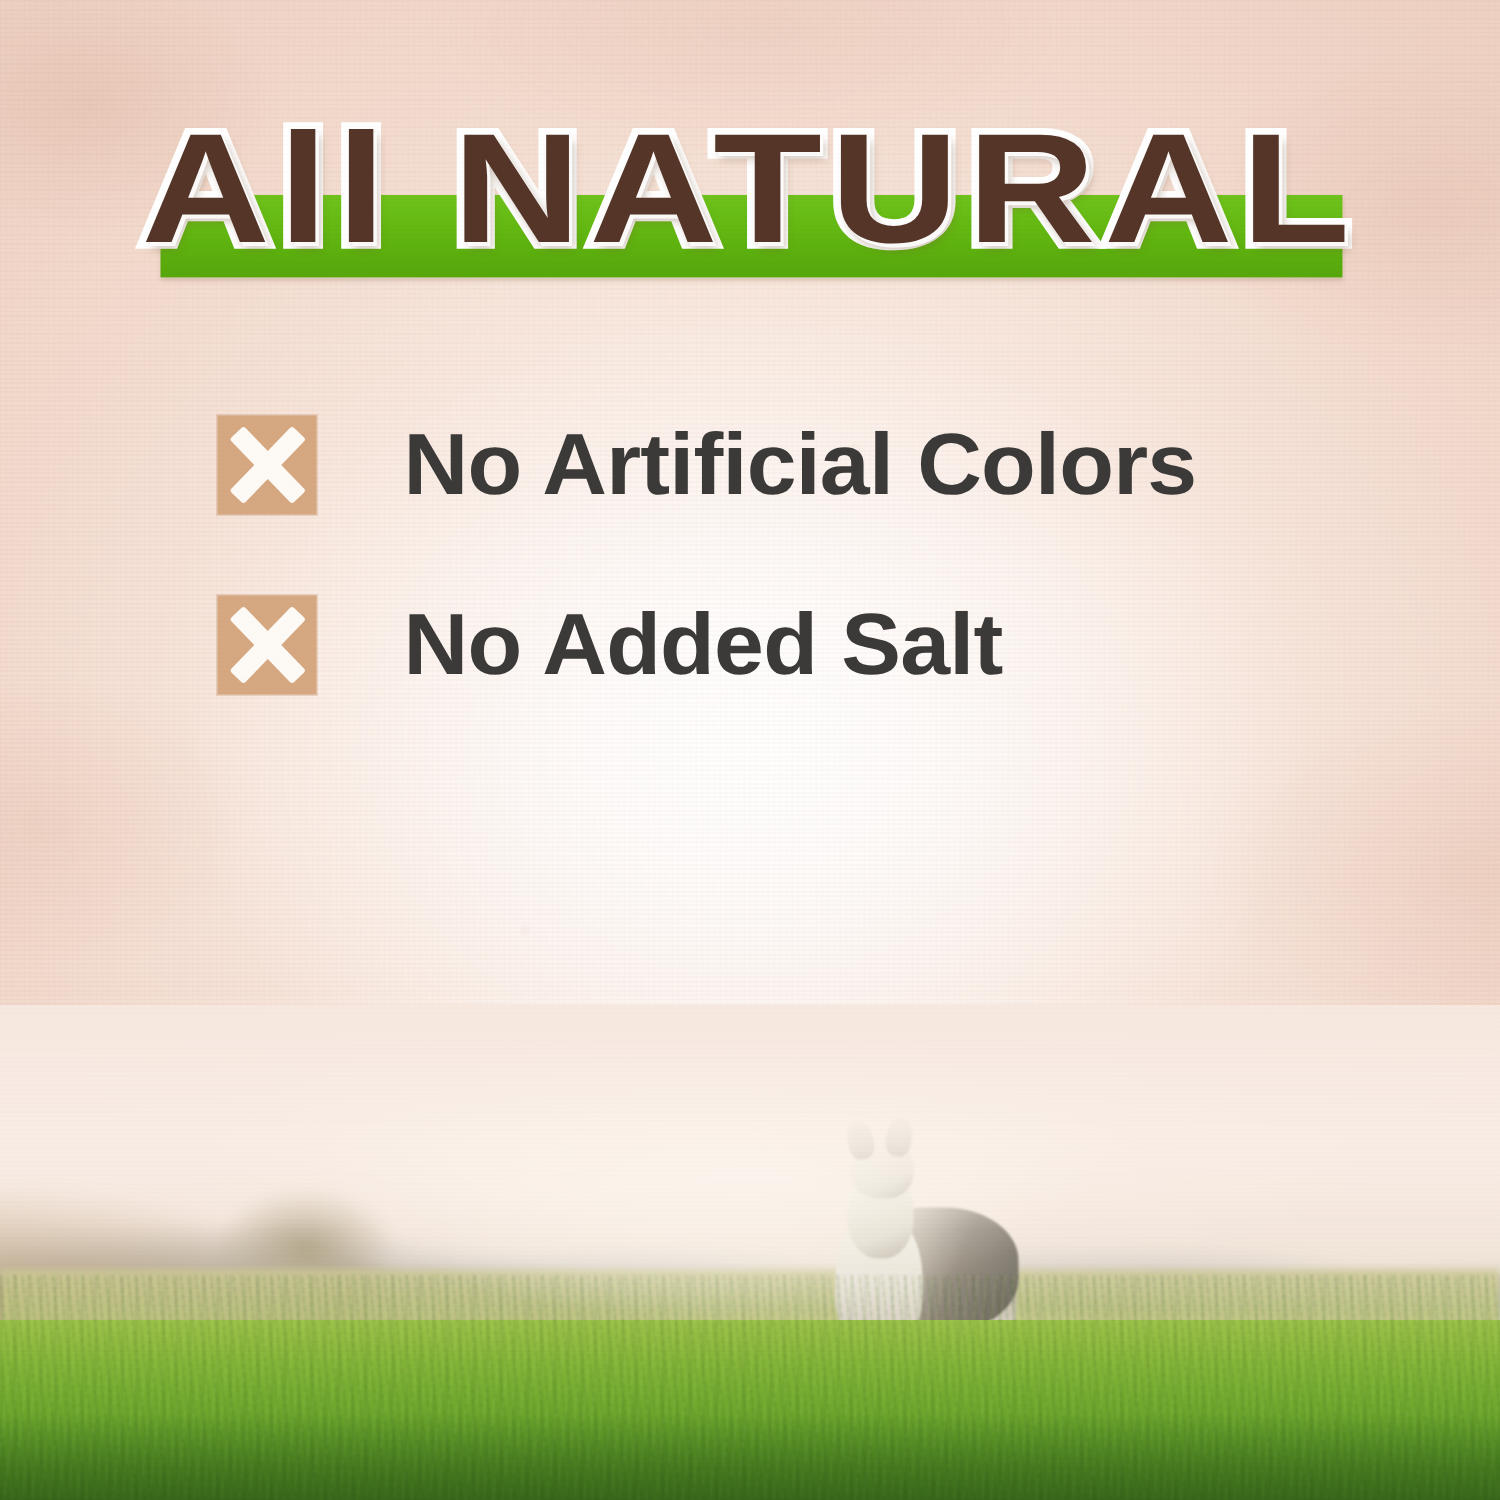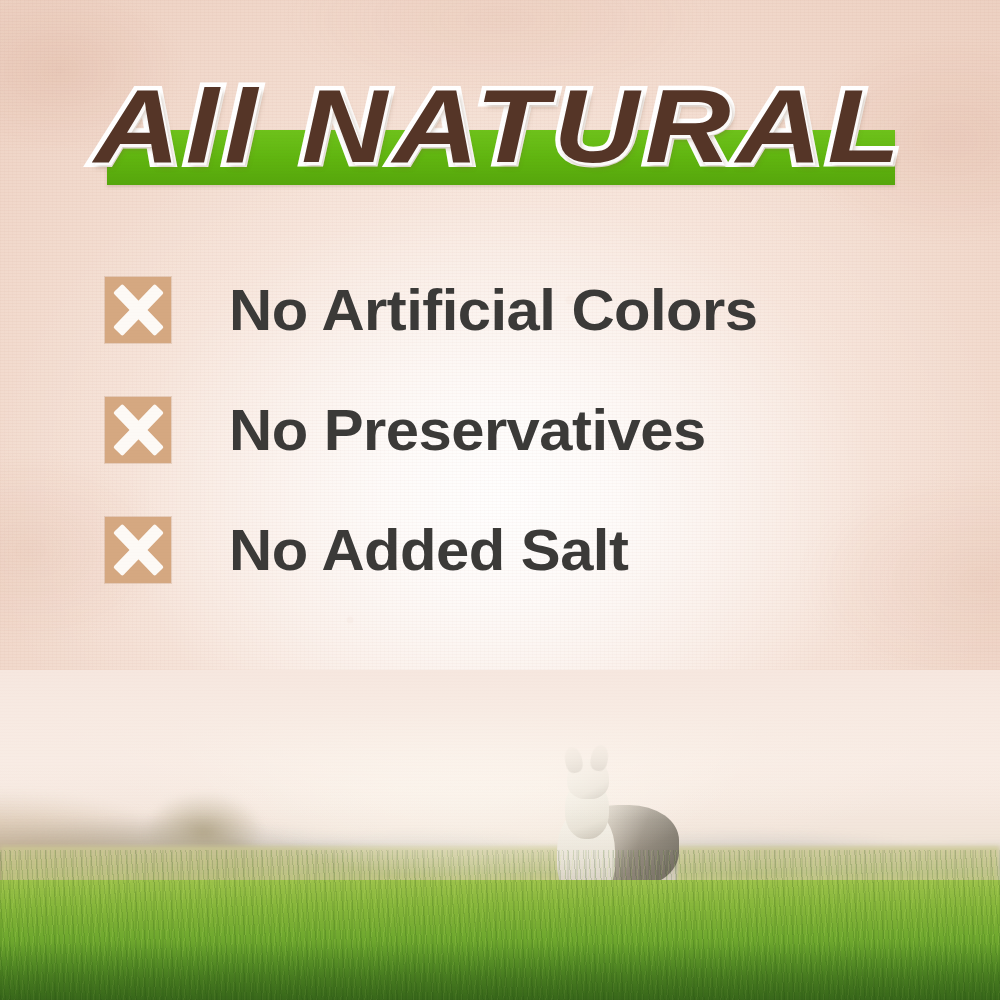--- a/index.html
+++ b/index.html
@@ -60,21 +60,20 @@
       radial-gradient(ellipse 260px 160px at 98% 58%,  rgba(215,170,145,.24), rgba(0,0,0,0) 70%),
       radial-gradient(ellipse 300px 120px at 50%  2%,  rgba(215,170,145,.20), rgba(0,0,0,0) 72%);
   }
 
   
   .title-wrap {
     position: absolute;
     left: 0; right: 0;
     top: 72px;
     height: 120px;
-    font-style: italic;
   }
   .green-bar {
     position: absolute;
     left: 107px;
     top: 58px;
     width: 788px;
     height: 55px;
     background: linear-gradient(180deg, #6ec21b 0%, #5fb40f 55%, #56a60c 100%);
     box-shadow: 0 2px 3px rgba(120,90,60,.20);
   }
@@ -103,20 +102,21 @@
   .features {
     position: absolute;
     left: 0; right: 0;
     top: 250px;
   }
   .feature-row {
     position: relative;
     height: 120px;
     display: flex;
     align-items: center;
+    margin-left: 40px;
   }
   .xbox {
     position: relative;
     margin-left: 105px;
     width: 66px;
     height: 66px;
     flex: 0 0 auto;
     background: #d5a881;
     box-shadow: 0 0 0 1px rgba(200,160,130,.35);
   }
@@ -408,27 +408,20 @@
 
     <div class="feature-row">
       <div class="xbox">
         <span class="stroke s1"></span>
           <span class="stroke s2"></span>
       </div>
       <div class="feature-label">No Artificial Colors</div>
     </div>
 
 
-    <div class="feature-row">
-      <div class="xbox">
-        <span class="stroke s1"></span>
-          <span class="stroke s2"></span>
-      </div>
-      <div class="feature-label">No Preservatives</div>
-    </div>
 
     <div class="feature-row">
       <div class="xbox">
         <span class="stroke s1"></span>
           <span class="stroke s2"></span>
       </div>
       <div class="feature-label">No Added Salt</div>
     </div>
 
   </div>

